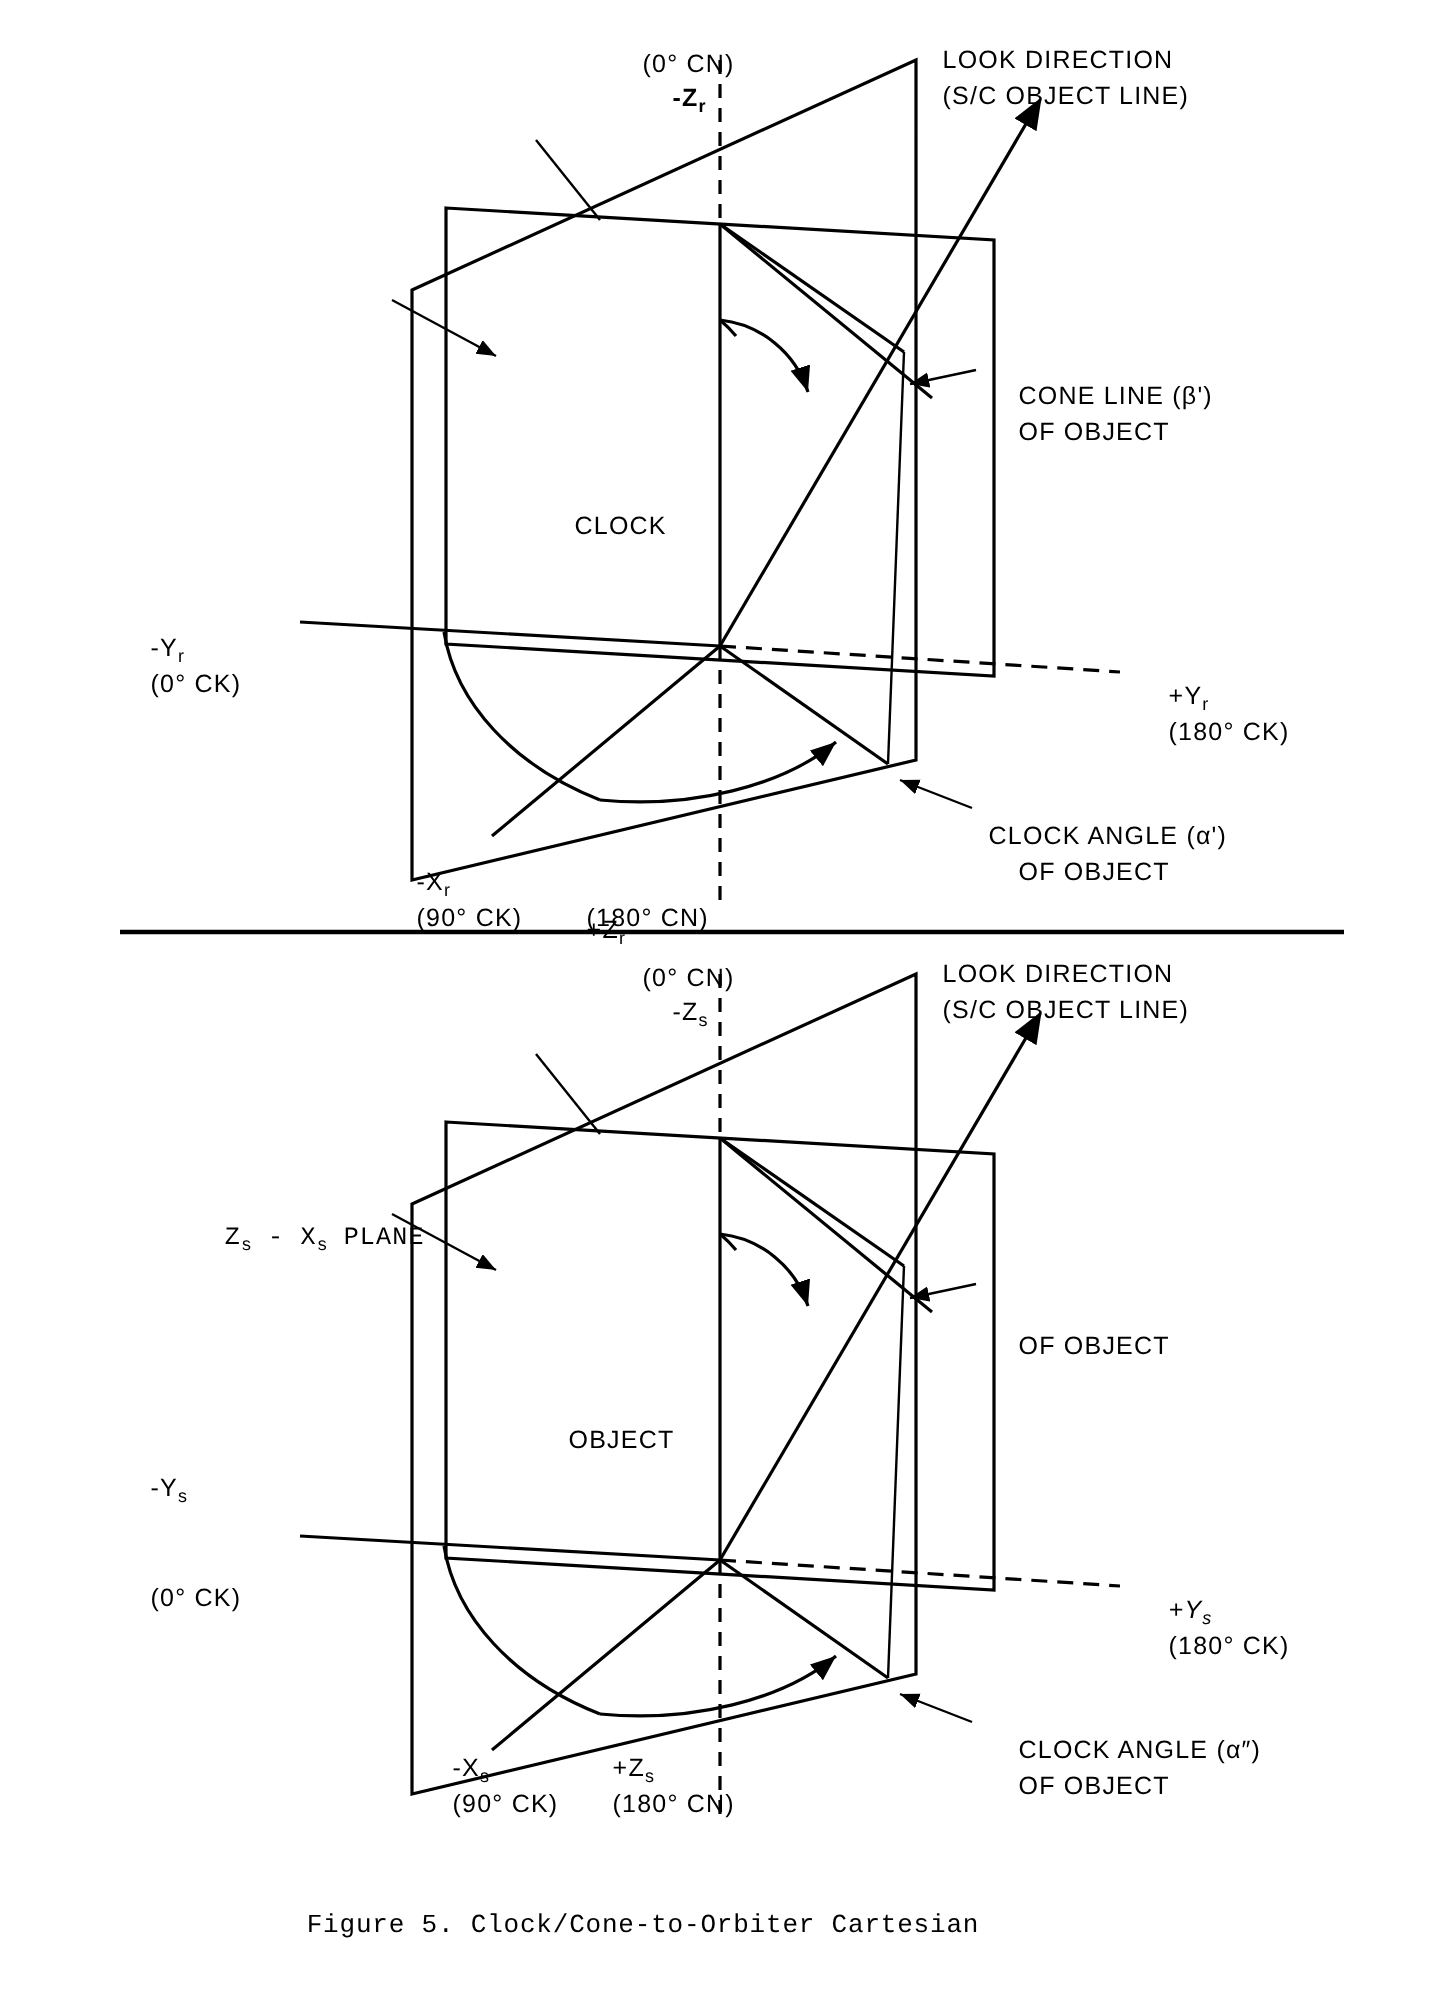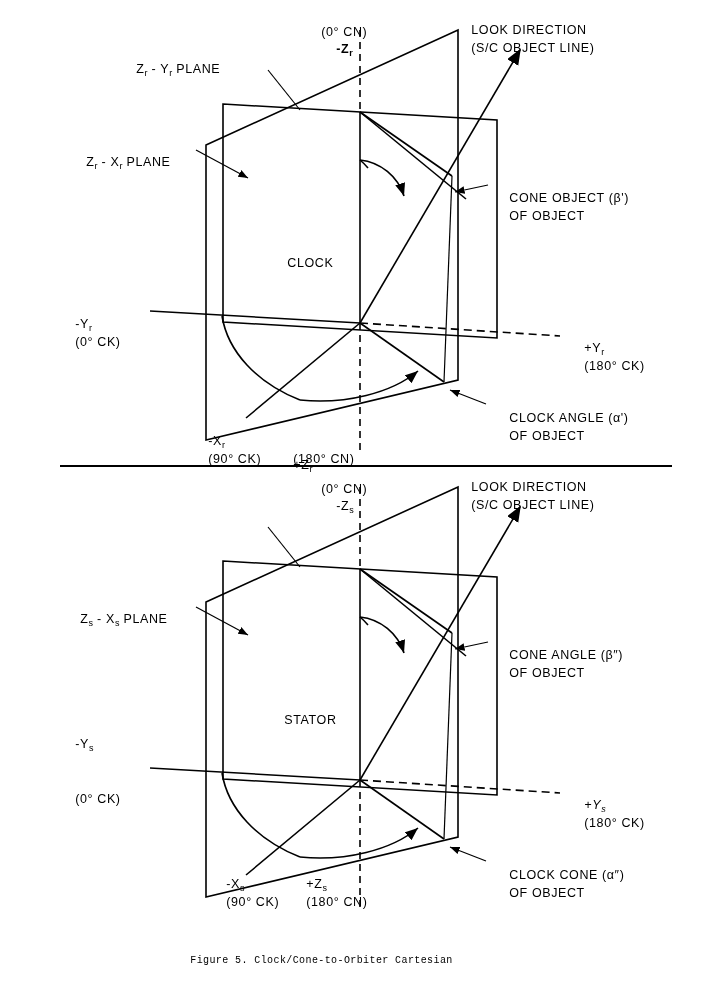--- a/index.html
+++ b/index.html
@@ -42,21 +42,21 @@
     vertical-align: -3px;
     letter-spacing: 0;
   }
   .caption {
     position: absolute;
     left: 0;
     top: 955px;
     width: 643px;
     text-align: center;
     font-family: "Liberation Mono", monospace;
-    font-size: 10px;
+    font-size: 13px;
     letter-spacing: 0.4px;
     color: #000;
   }
 </style>
 </head>
 <body>
 
 <div id="page">
 
   <svg class="diagram" viewBox="0 0 727 1001">
@@ -143,30 +143,24 @@
     <span>-Z</span><span class="sub">r</span>
   </div>
 
   <div class="lbl" style="left:455px; top:8px;">
     <span>LOOK DIRECTION</span>
   </div>
   <div class="lbl" style="left:455px; top:26px;">
     <span>(S/C OBJECT LINE)</span>
   </div>
 
-  <div class="lbl" style="left:120px; top:47px;">
-    <span>Z</span><span class="sub">r</span><span> - Y</span><span class="sub">r</span><span> PLANE</span>
-  </div>
-
-  <div class="lbl" style="left:70px; top:140px;">
-    <span>Z</span><span class="sub">r</span><span> - X</span><span class="sub">r</span><span> PLANE</span>
-  </div>
+
 
   <div class="lbl" style="left:493px; top:176px;">
-    <span>CONE OBJECT (β')</span>
+    <span>CONE LINE (β')</span>
   </div>
   <div class="lbl" style="left:493px; top:194px;">
     <span>OF OBJECT</span>
   </div>
 
   <div class="lbl" style="left:271px; top:241px;">
     <span>CLOCK</span>
   </div>
 
   <div class="lbl" style="left:59px; top:302px;">
@@ -176,21 +170,21 @@
     <span>(0° CK)</span>
   </div>
 
   <div class="lbl" style="left:568px; top:326px;">
     <span>+Y</span><span class="sub">r</span>
   </div>
   <div class="lbl" style="left:568px; top:344px;">
     <span>(180° CK)</span>
   </div>
 
-  <div class="lbl" style="left:493px; top:396px;">
+  <div class="lbl" style="left:478px; top:396px;">
     <span>CLOCK ANGLE (α')</span>
   </div>
   <div class="lbl" style="left:493px; top:414px;">
     <span>OF OBJECT</span>
   </div>
 
   <div class="lbl" style="left:192px; top:419px;">
     <span>-X</span><span class="sub">r</span>
   </div>
   <div class="lbl" style="left:192px; top:437px;">
@@ -212,51 +206,48 @@
   </div>
 
   <div class="lbl" style="left:455px; top:465px;">
     <span>LOOK DIRECTION</span>
   </div>
   <div class="lbl" style="left:455px; top:483px;">
     <span>(S/C OBJECT LINE)</span>
   </div>
 
 
-  <div class="lbl" style="left:64px; top:597px;">
+  <div class="lbl" style="left:80px; top:597px;font-family:Liberation Mono, monospace;">
     <span>Z</span><span class="sub">s</span><span> - X</span><span class="sub">s</span><span> PLANE</span>
   </div>
 
-  <div class="lbl" style="left:493px; top:633px;">
-    <span>CONE ANGLE (β″)</span>
-  </div>
   <div class="lbl" style="left:493px; top:651px;">
     <span>OF OBJECT</span>
   </div>
 
   <div class="lbl" style="left:268px; top:698px;">
-    <span>STATOR</span>
+    <span>OBJECT</span>
   </div>
 
   <div class="lbl" style="left:59px; top:722px;">
     <span>-Y</span><span class="sub">s</span>
   </div>
   <div class="lbl" style="left:59px; top:777px;">
     <span>(0° CK)</span>
   </div>
 
   <div class="lbl" style="left:568px; top:783px;font-style:italic;">
     <span>+Y</span><span class="sub">s</span>
   </div>
   <div class="lbl" style="left:568px; top:801px;">
     <span>(180° CK)</span>
   </div>
 
   <div class="lbl" style="left:493px; top:853px;">
-    <span>CLOCK CONE (α″)</span>
+    <span>CLOCK ANGLE (α″)</span>
   </div>
   <div class="lbl" style="left:493px; top:871px;">
     <span>OF OBJECT</span>
   </div>
 
   <div class="lbl" style="left:210px; top:862px;">
     <span>-X</span><span class="sub">s</span>
   </div>
   <div class="lbl" style="left:210px; top:880px;">
     <span>(90° CK)</span>

